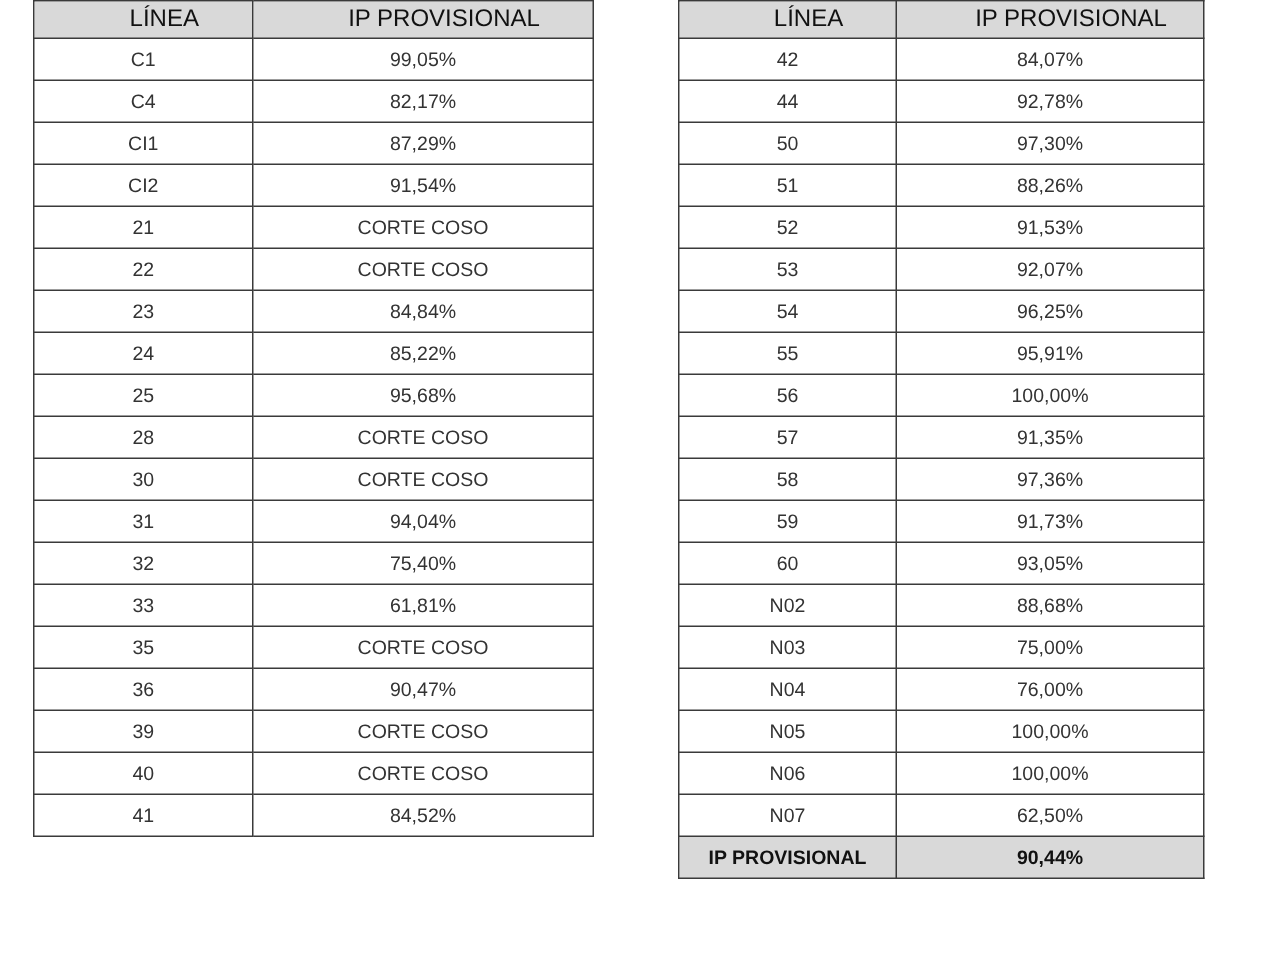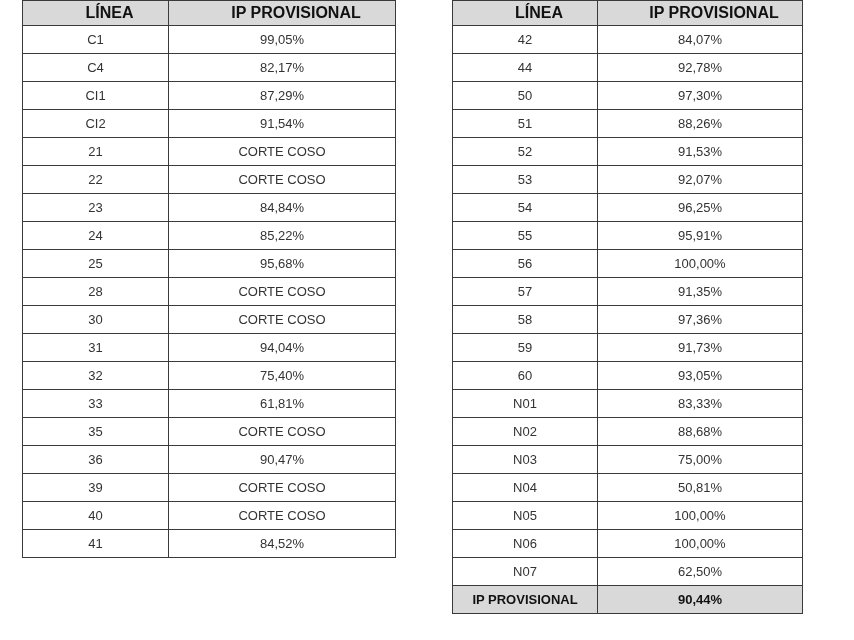--- a/index.html
+++ b/index.html
@@ -30,21 +30,21 @@
     table.ip-table th,
     table.ip-table td {
       border: 1px solid #3a3a3a;
       text-align: center;
       padding: 0;
       overflow: hidden;
       white-space: nowrap;
     }
     table.ip-table th {
       background: #d9d9d9;
-      font-weight: bold;
+      font-weight: normal;
       font-size: 16px;
       color: #111111;
       height: 24px;
       padding-left: 28px;
     }
     table.ip-table td {
       font-size: 13px;
       height: 27px;
       color: #333333;
     }
@@ -211,34 +211,30 @@
       </tr>
       <tr>
         <td>59</td>
         <td>91,73%</td>
       </tr>
       <tr>
         <td>60</td>
         <td>93,05%</td>
       </tr>
       <tr>
-        <td>N01</td>
-        <td>83,33%</td>
-      </tr>
-      <tr>
         <td>N02</td>
         <td>88,68%</td>
       </tr>
       <tr>
         <td>N03</td>
         <td>75,00%</td>
       </tr>
       <tr>
         <td>N04</td>
-        <td>50,81%</td>
+        <td>76,00%</td>
       </tr>
       <tr>
         <td>N05</td>
         <td>100,00%</td>
       </tr>
       <tr>
         <td>N06</td>
         <td>100,00%</td>
       </tr>
       <tr>

